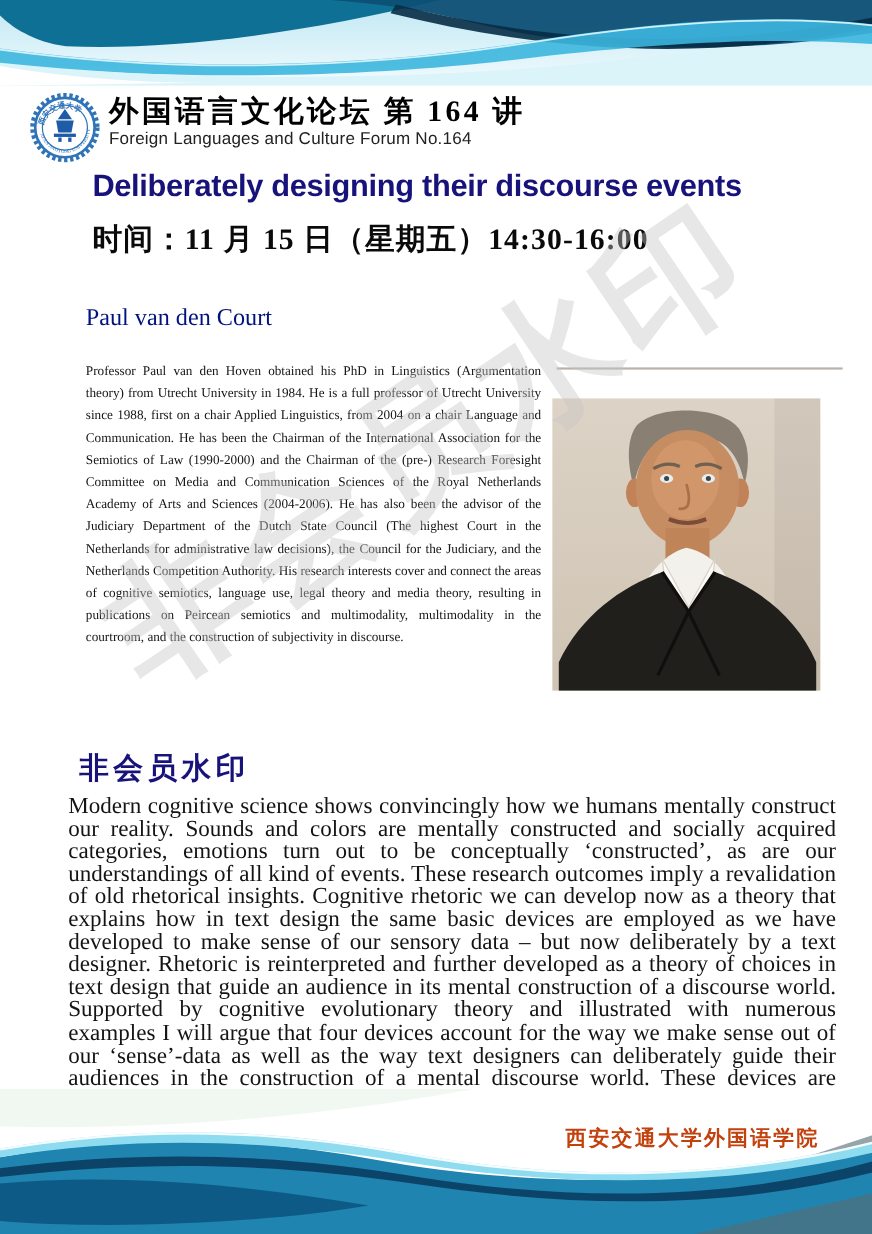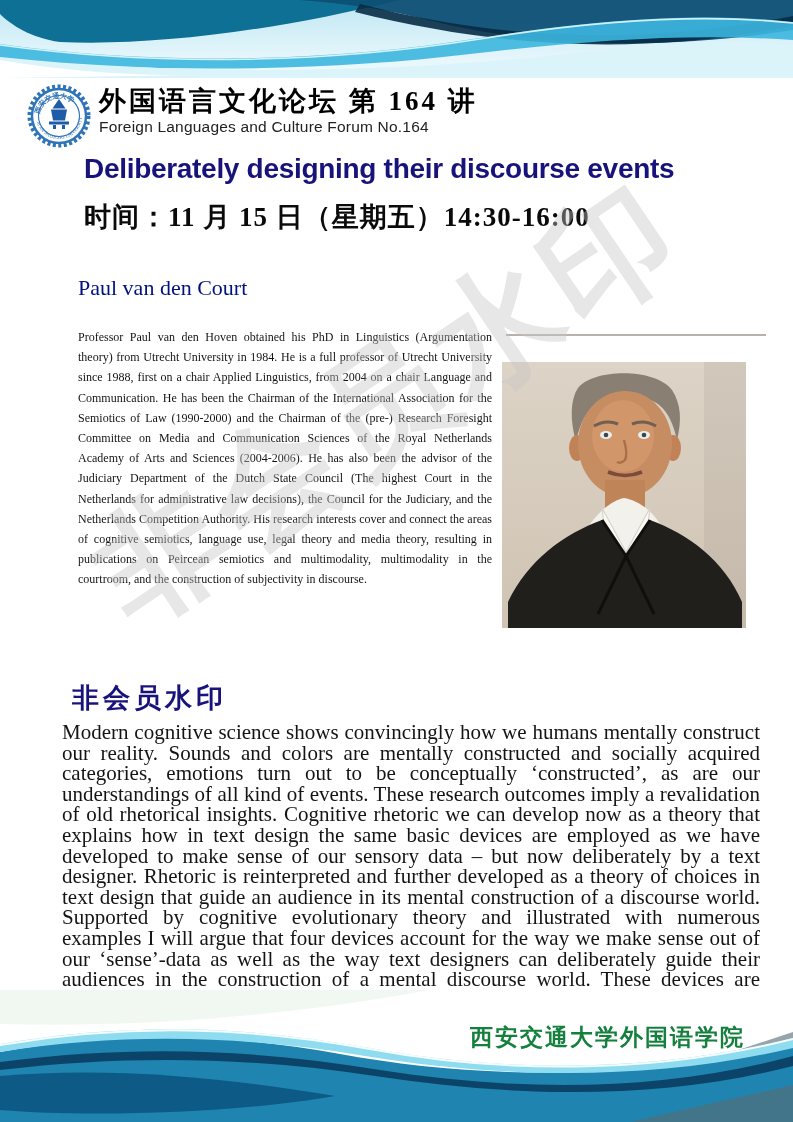--- a/index.html
+++ b/index.html
@@ -56,21 +56,21 @@
     font-weight:bold; font-size:27px; letter-spacing:4px; color:#18137a;
     font-family:"Liberation Serif", serif;
   }
   .abstract-body {
     position:absolute; left:62px; top:722px; width:698px;
     font-size:21px; line-height:20.6px; text-align:justify;
   }
 
   .institution {
     position:absolute; right:48px; top:1022px; z-index:6;
-    font-weight:bold; font-size:23px; letter-spacing:2px; color:#15803d;
+    font-weight:bold; font-size:19px; letter-spacing:2px; color:#c2410c;
     font-family:"Liberation Serif", serif;
   }
 
   .watermark {
     position:absolute; left:110px; top:505px; z-index:50;
     font-size:128px; font-weight:bold; letter-spacing:6px;
     color:rgba(198,198,198,0.42);
     transform:rotate(-34deg); transform-origin:left center;
     white-space:nowrap; pointer-events:none;
     font-family:"Liberation Serif", serif;

